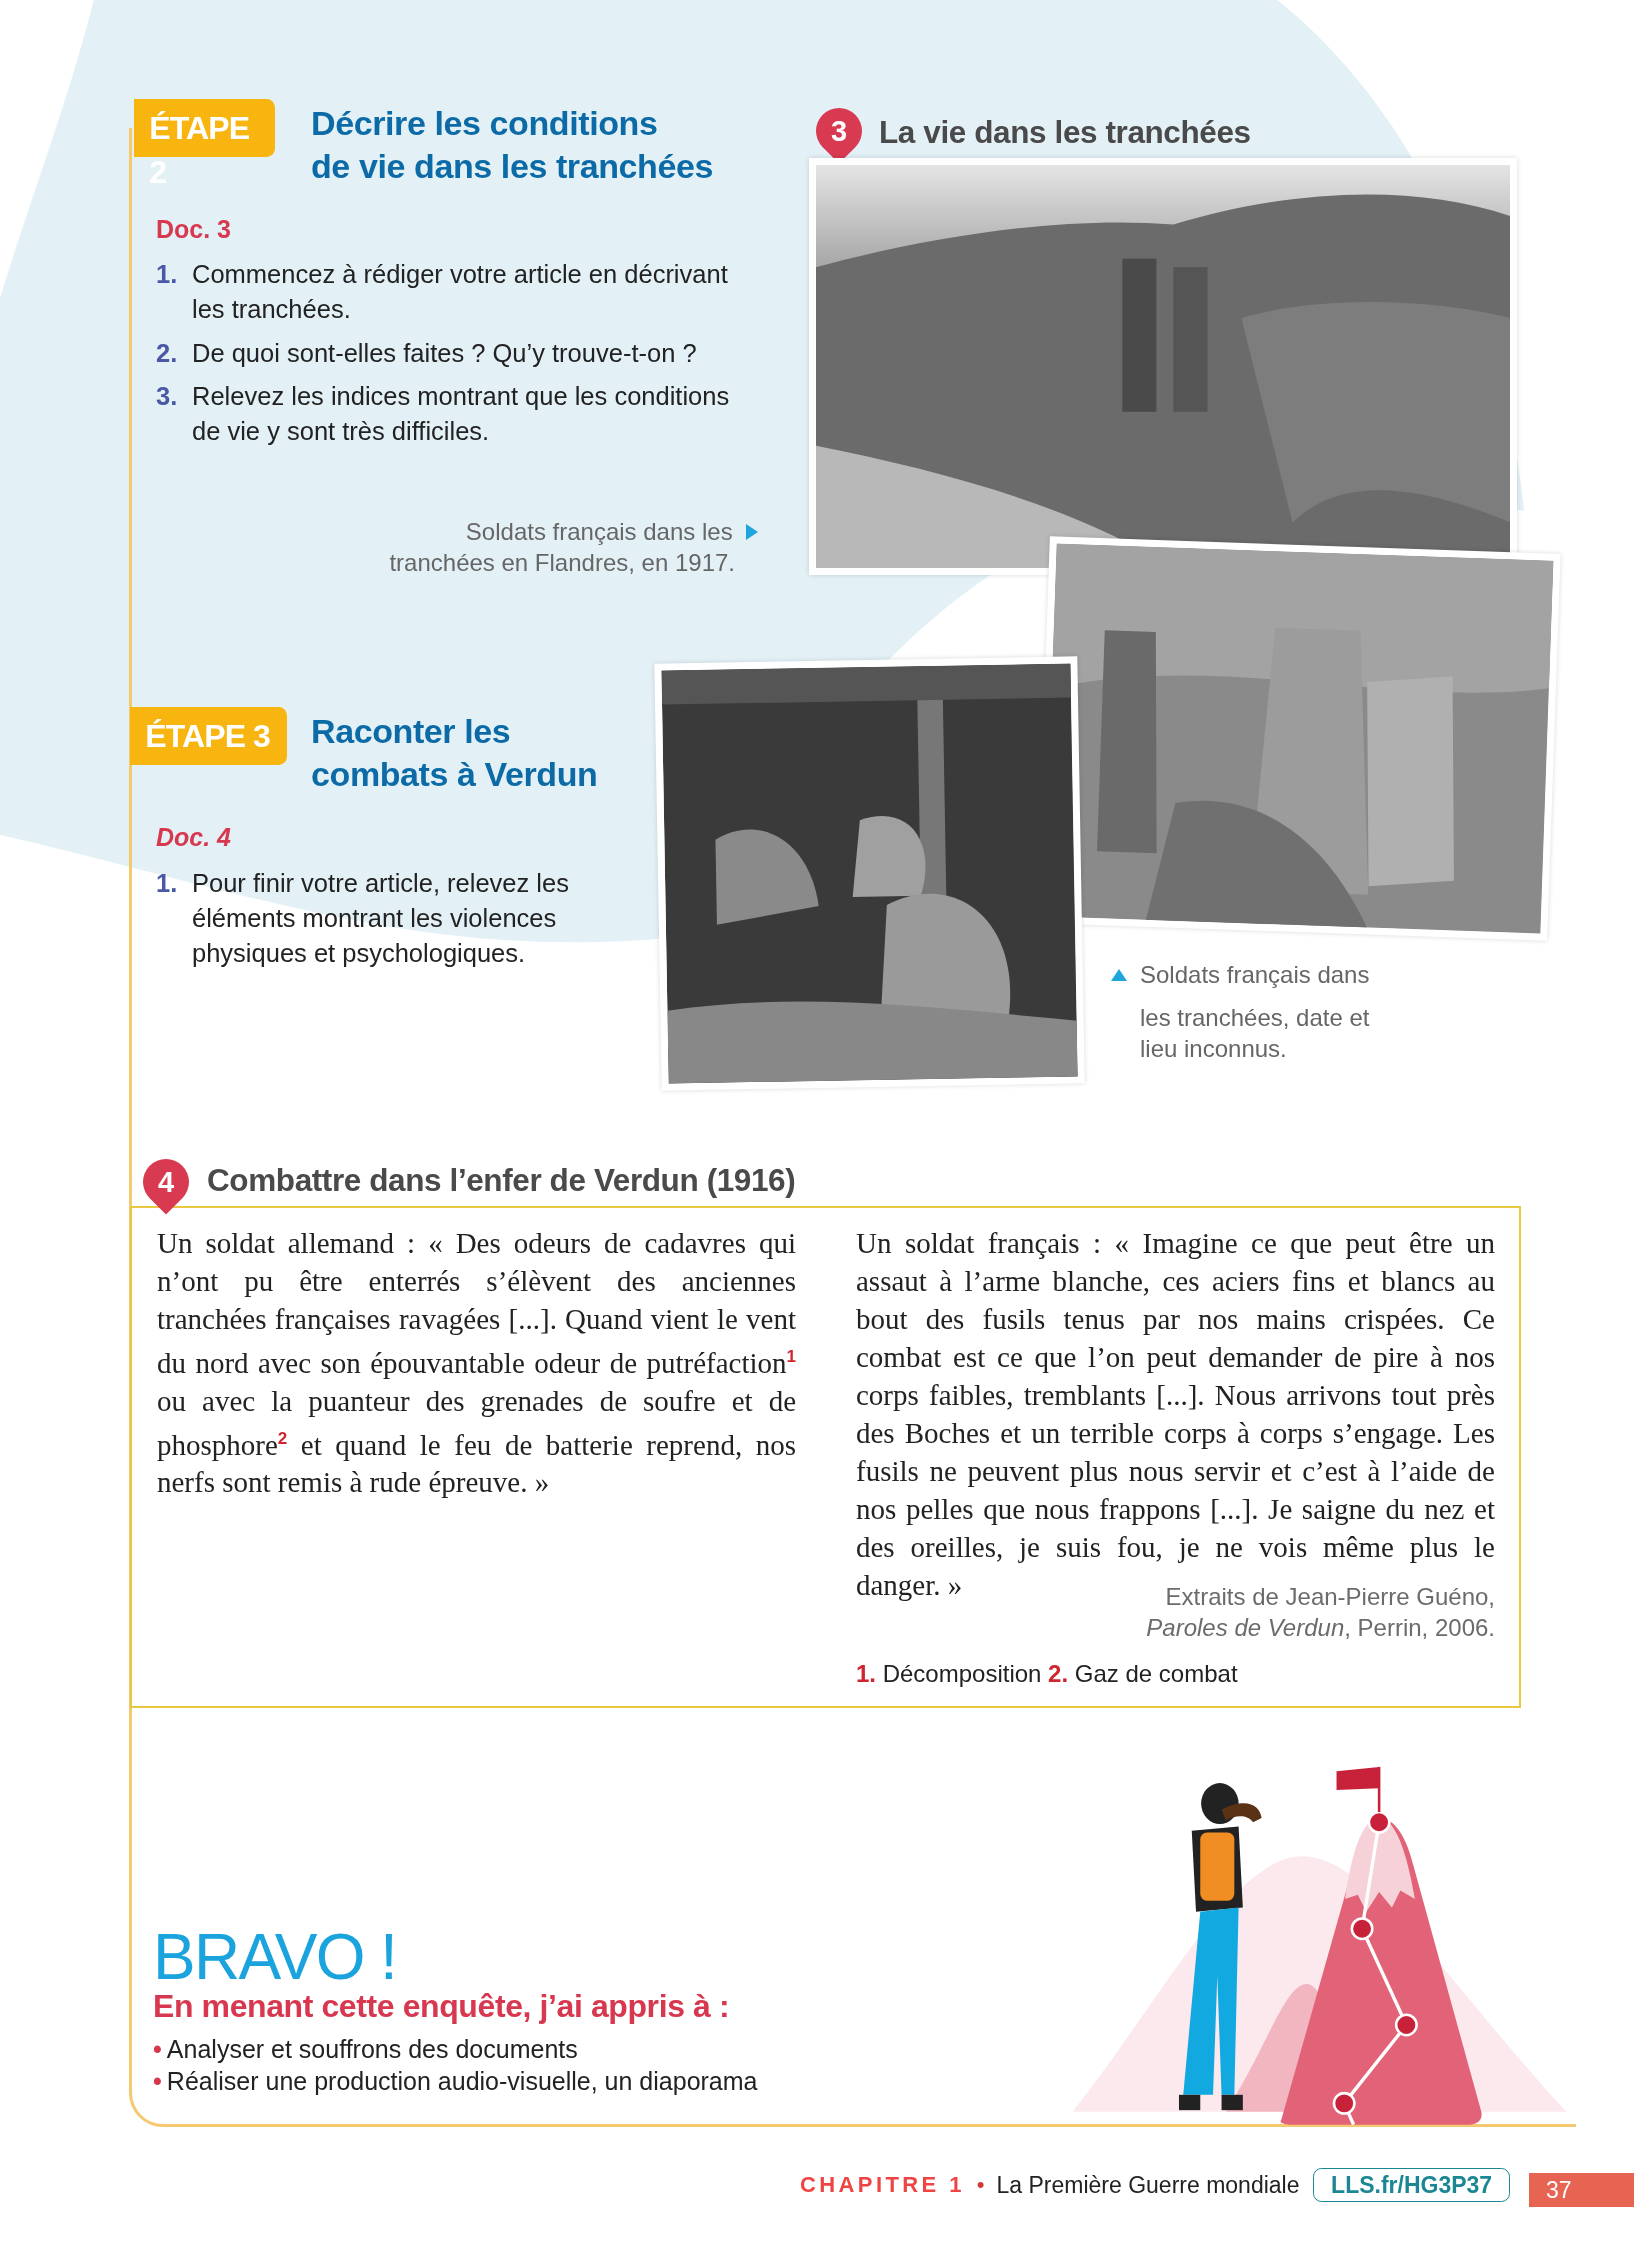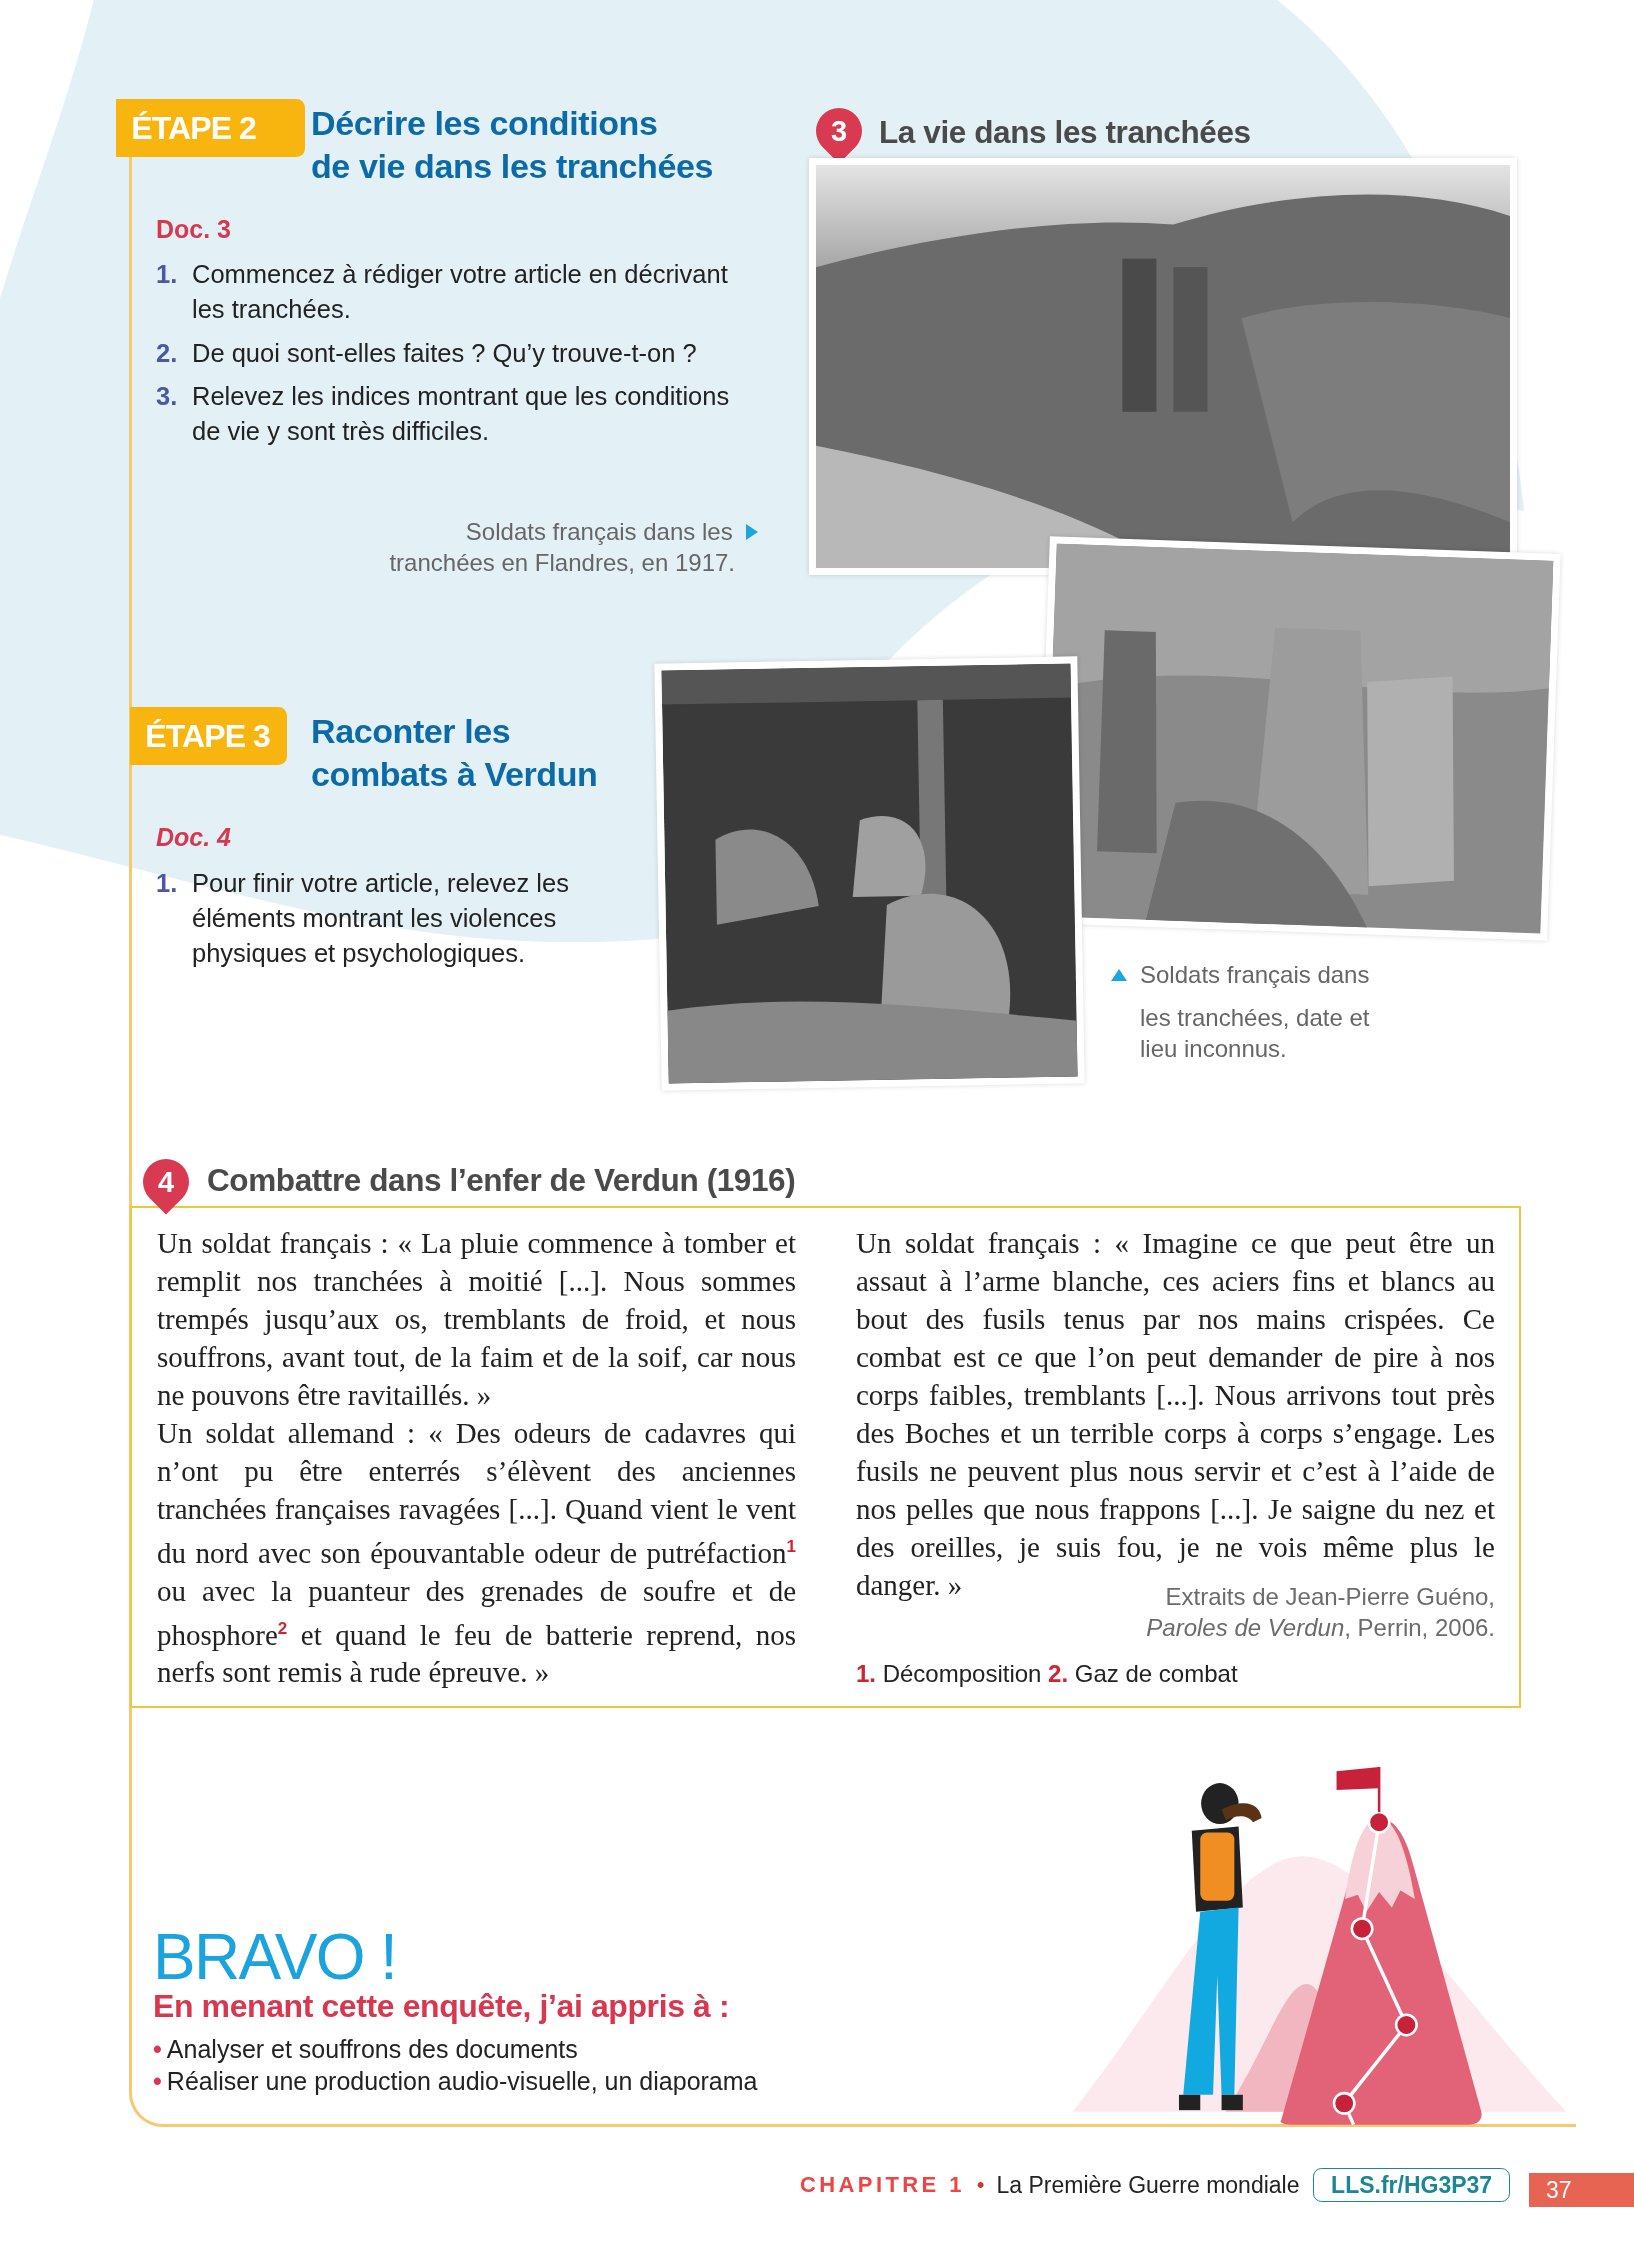--- a/index.html
+++ b/index.html
@@ -55,21 +55,21 @@
 </style>
 </head>
 <body>
 
 <svg id="blob" class="abs" viewBox="0 0 1920 1200" preserveAspectRatio="none">
   <path d="M110,0 L1500,0 C1650,120 1760,330 1790,600 C1300,520 1100,620 800,1100 C500,1130 300,1050 0,980 L0,350 C40,220 80,120 110,0 Z" fill="#e3f1f6"></path>
 </svg>
 
 <div id="frame" class="abs"></div>
 
-<div class="abs step-badge" style="left:116px;top:99px;width:189px;">ÉTAPE 2</div>
+<div class="abs step-badge" style="left:134px;top:99px;width:141px;">ÉTAPE 2</div>
 <div class="abs step-title" style="left:311px;top:102px;">
   <div>Décrire les conditions</div>
   <div>de vie dans les tranchées</div>
 </div>
 <div class="abs doc-label" style="left:156px;top:215px;">Doc. 3</div>
 <ul class="abs qlist" style="left:156px;top:257px;width:579px;">
   <li><span class="num">1.</span><span>Commencez à rédiger votre article en décrivant les tranchées.</span></li>
   <li><span class="num">2.</span><span>De quoi sont-elles faites ? Qu’y trouve-t-on ?</span></li>
   <li><span class="num">3.</span><span>Relevez les indices montrant que les conditions de vie y sont très difficiles.</span></li>
 </ul>
@@ -144,21 +144,20 @@
 </ul>
 
 <div id="doc4-box" class="abs"></div>
 <div class="abs" style="left:143px;top:1159px;">
   <div class="pin"></div>
   <div class="abs pin-num" style="left:0;top:0;">4</div>
 </div>
 <div class="abs doc-title" style="left:207px;top:1162px;">Combattre dans l’enfer de Verdun (1916)</div>
 
 <div class="abs quote" style="left:157px;top:1224px;width:639px;">
-  <div>Un soldat français : « La pluie commence à tomber et remplit nos tranchées à moitié [...]. Nous sommes trempés jusqu’aux os, tremblants de froid, et nous souffrons, avant tout, de la faim et de la soif, car nous ne pouvons être ravitaillés. »</div>
   <div><span>Un soldat allemand : « Des odeurs de cadavres qui n’ont pu être enterrés s’élèvent des anciennes tranchées françaises ravagées [...]. Quand vient le vent du nord avec son épouvantable odeur de putréfaction</span><span class="sup">1</span><span> ou avec la puanteur des grenades de soufre et de phosphore</span><span class="sup">2</span><span> et quand le feu de batterie reprend, nos nerfs sont remis à rude épreuve. »</span></div>
 </div>
 
 <div class="abs quote" style="left:856px;top:1224px;width:639px;">Un soldat français : « Imagine ce que peut être un assaut à l’arme blanche, ces aciers fins et blancs au bout des fusils tenus par nos mains crispées. Ce combat est ce que l’on peut demander de pire à nos corps faibles, tremblants [...]. Nous arrivons tout près des Boches et un terrible corps à corps s’engage. Les fusils ne peuvent plus nous servir et c’est à l’aide de nos pelles que nous frappons [...]. Je saigne du nez et des oreilles, je suis fou, je ne vois même plus le danger. »</div>
 
 <div class="abs source" style="left:856px;top:1581px;width:639px;">
   <div>Extraits de Jean-Pierre Guéno,</div>
   <div><i>Paroles de Verdun</i><span>, Perrin, 2006.</span></div>
 </div>
 

